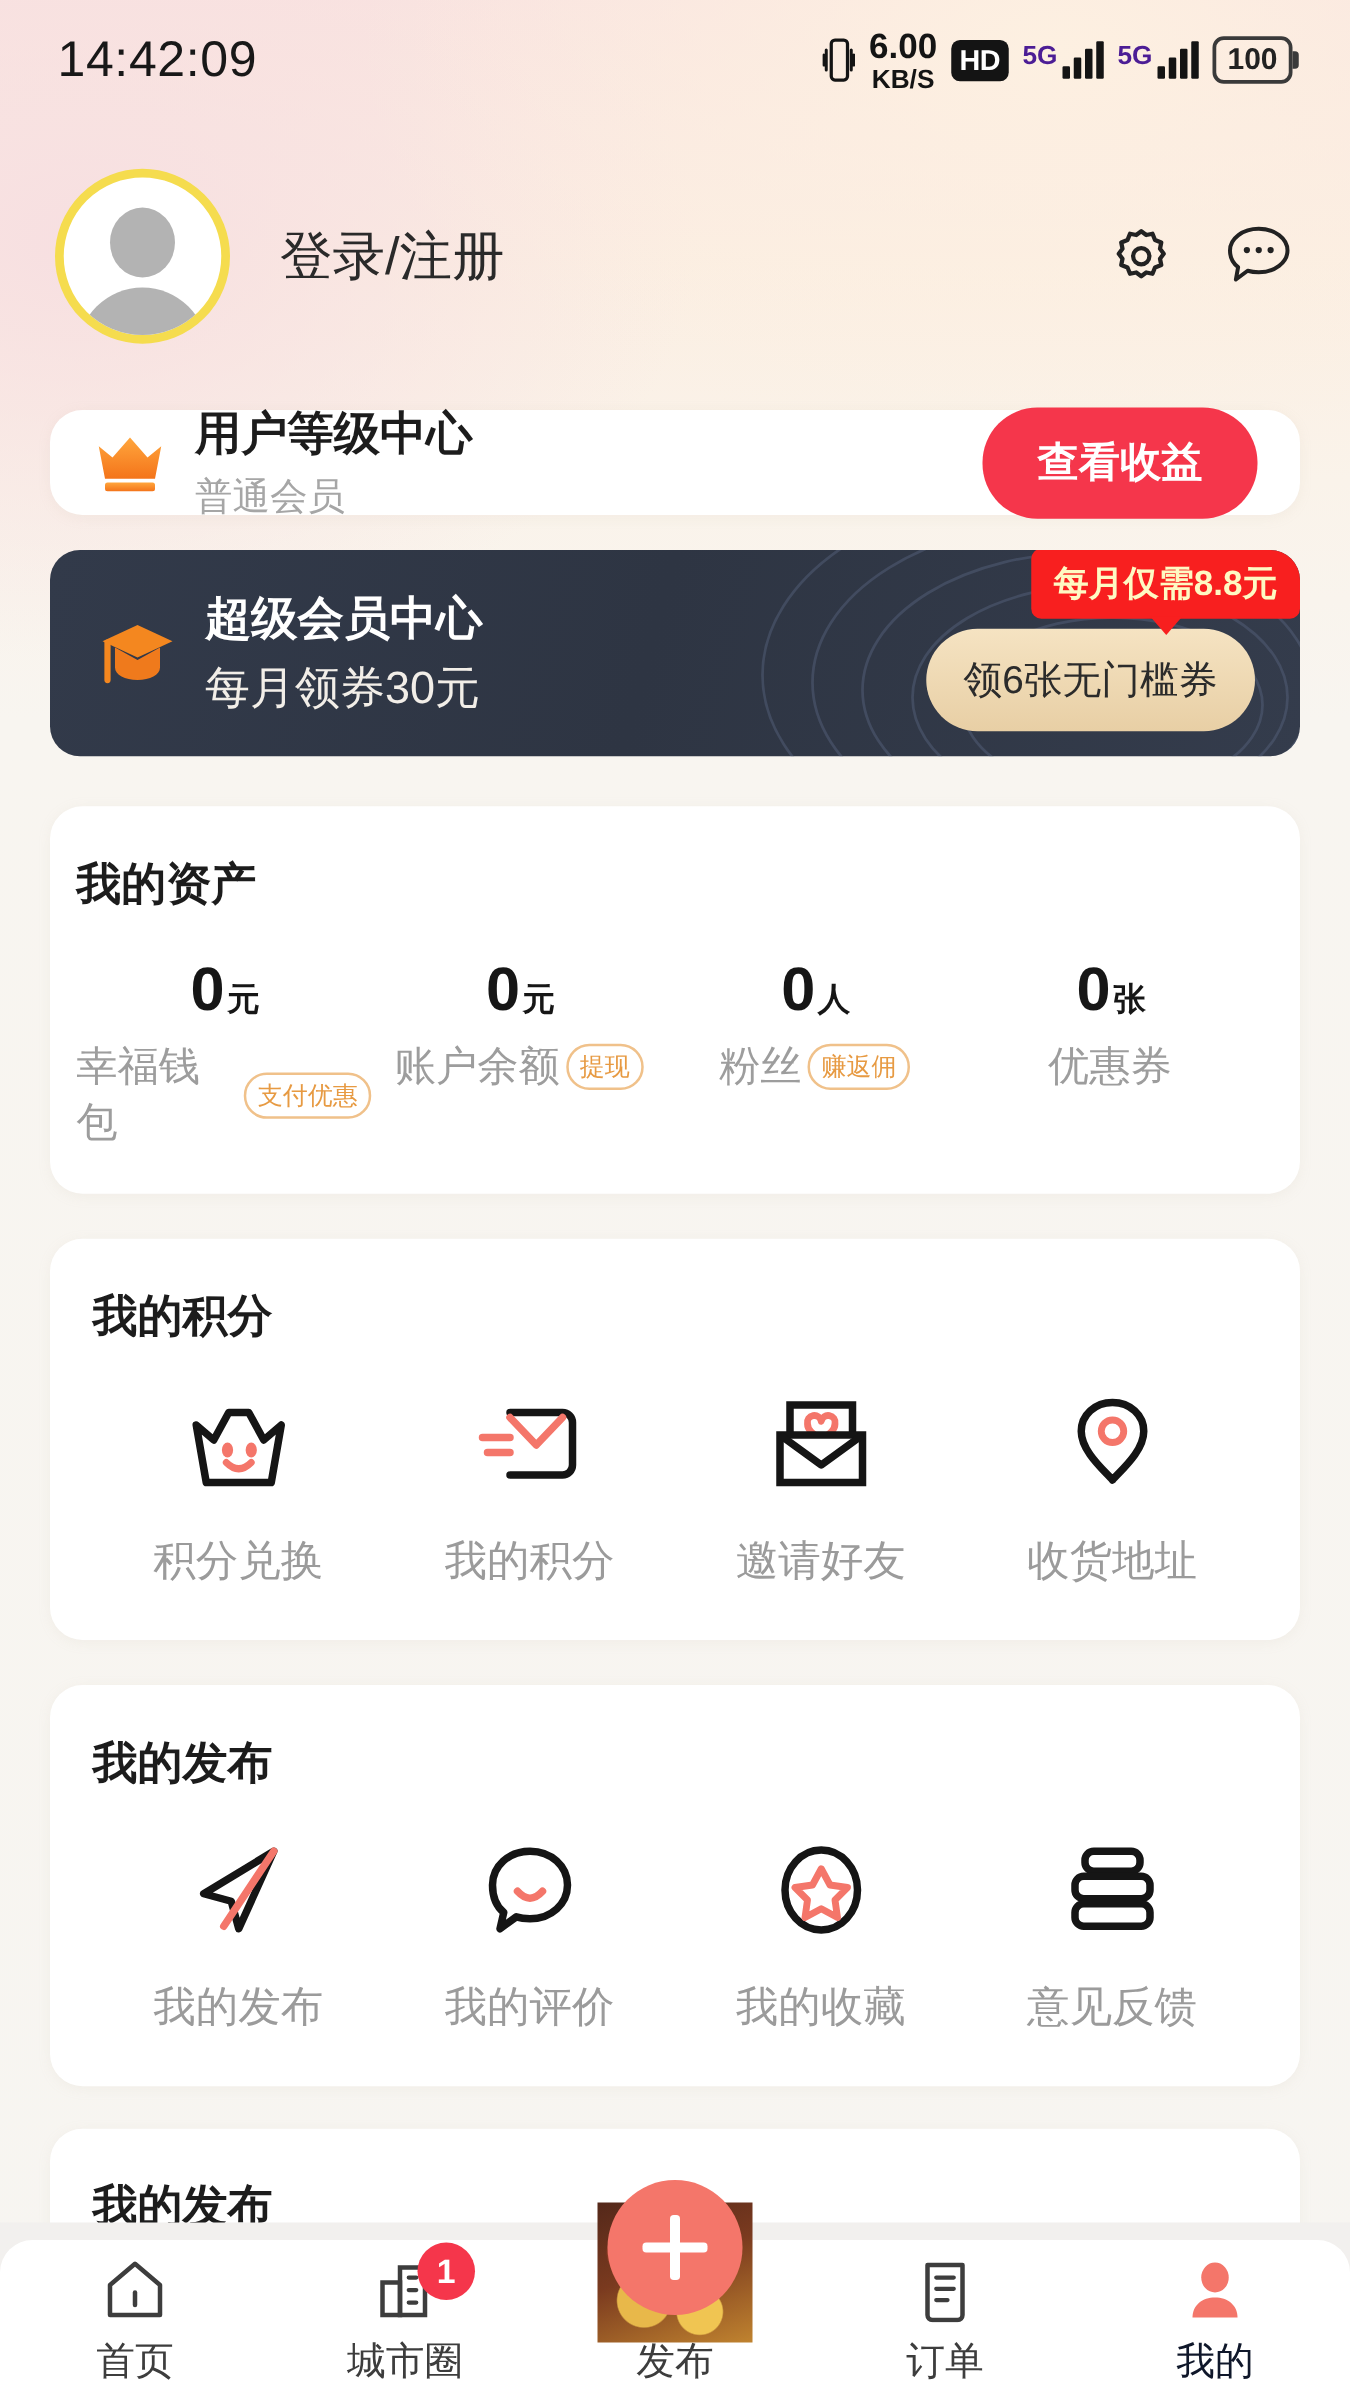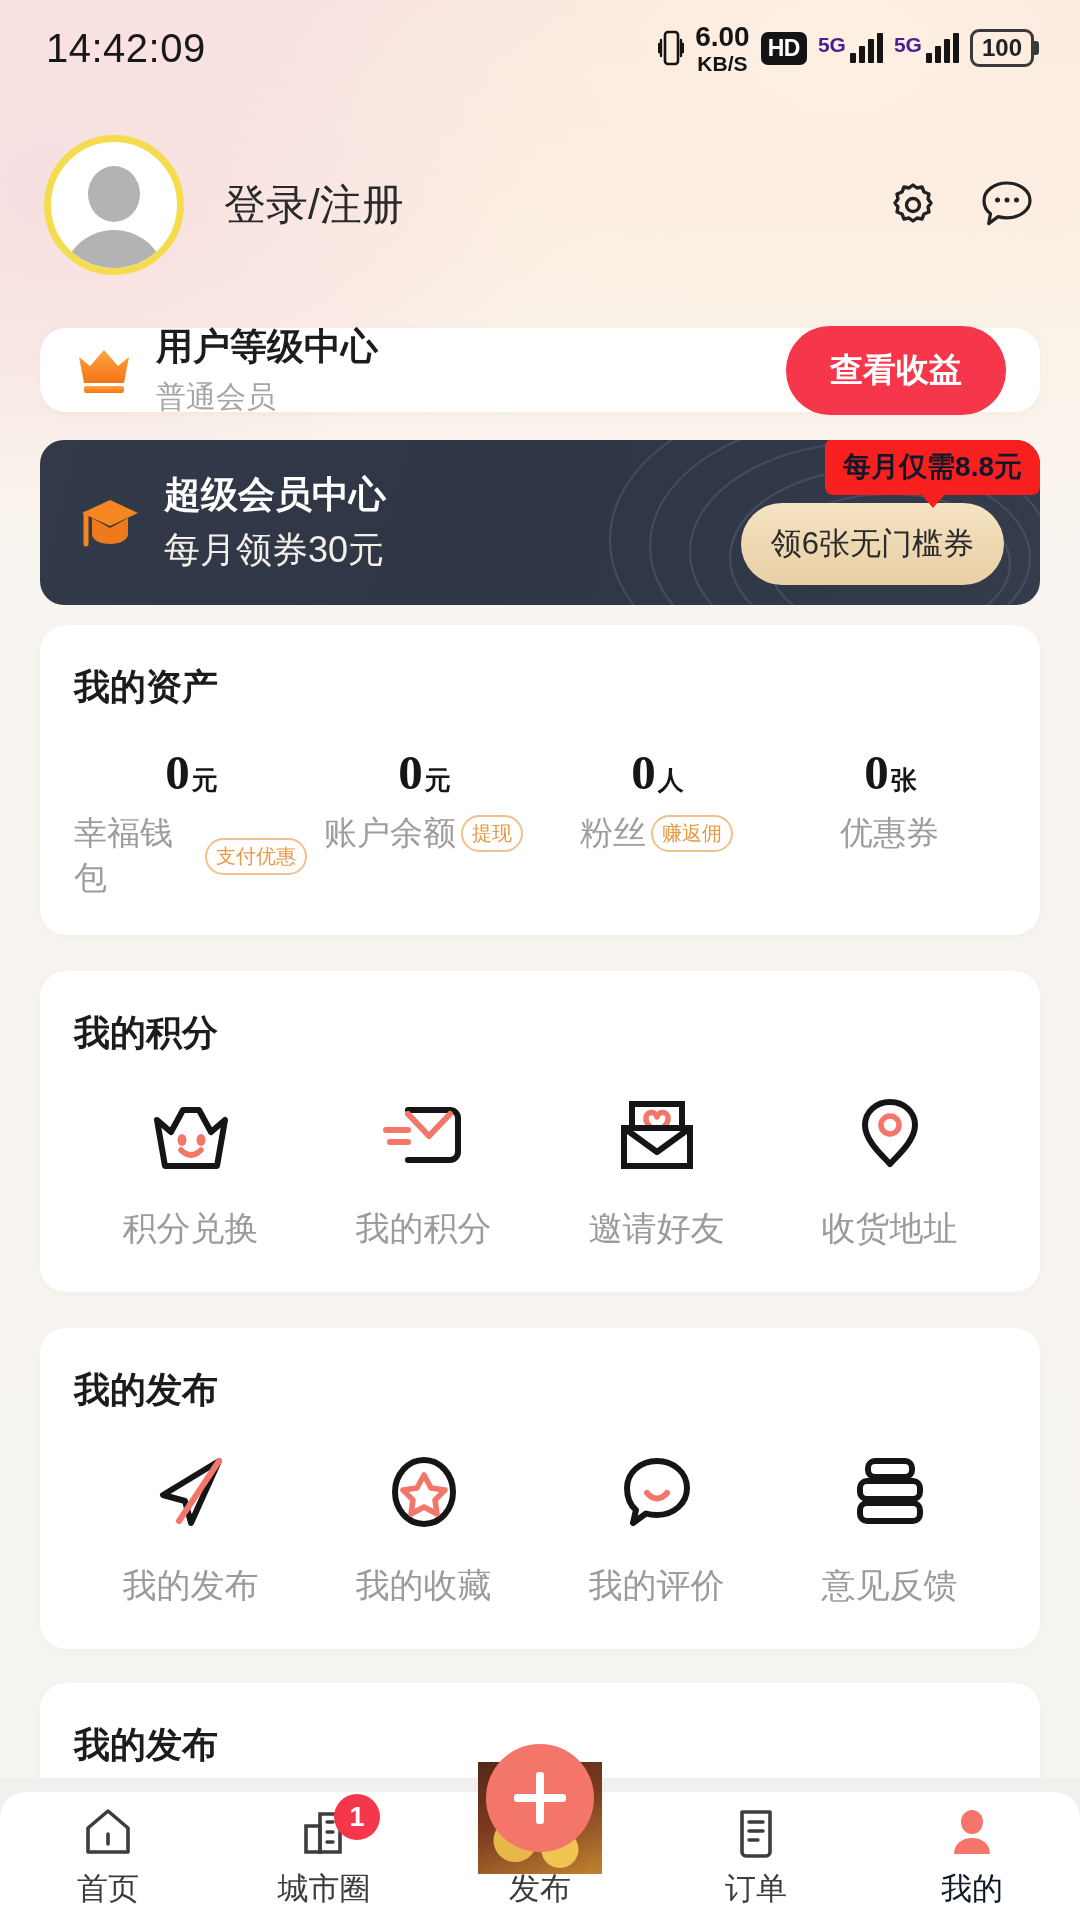--- a/index.html
+++ b/index.html
@@ -98,37 +98,37 @@
     padding: 0 36px;
   }
   .vip-swirl { position: absolute; right: -70px; top: -90px; opacity: .5; }
   .cap-ic { flex: none; margin-right: 20px; position: relative; z-index: 2; }
   .vip-texts { display: flex; flex-direction: column; gap: 6px; position: relative; z-index: 2; }
   .vip-title { font-size: 37px; font-weight: bold; color: #ffffff; }
   .vip-sub { font-size: 36px; color: #f2eee8; }
   .vip-right { margin-left: auto; position: relative; z-index: 3; padding-top: 16px; }
   .vip-tag {
     position: absolute; top: -22px; right: -36px;
-    background: #f81f1f; color: #0f172a; font-size: 28px; font-weight: bold;
+    background: #f81f1f; color: #fef9c3; font-size: 28px; font-weight: bold;
     padding: 9px 18px; border-radius: 8px; white-space: nowrap;
   }
   .vip-tag::after {
     content: ""; position: absolute; left: 50%; bottom: -13px; margin-left: -13px;
     border-left: 13px solid transparent; border-right: 13px solid transparent;
     border-top: 15px solid #f81f1f;
   }
   .vip-btn {
     background: linear-gradient(180deg, #f5e3c2 0%, #e8cfa5 100%);
     color: #2b2b2b; font-size: 31px; font-family: inherit; border: none;
     padding: 20px 30px; border-radius: 42px; cursor: pointer; white-space: nowrap;
     margin-top: 26px;
   }
 
   
-  .assets-card { margin-top: 20px; padding: 38px 34px 34px 34px; font-family: Liberation Serif, serif; }
+  .assets-card { margin-top: 40px; padding: 38px 34px 34px 21px; }
   .sec-title { font-size: 36px; font-weight: bold; color: #1c1c1c; }
   .assets-row { display: flex; margin-top: 36px; }
   .asset { flex: 1; display: flex; flex-direction: column; align-items: center; cursor: pointer; }
   .asset-val { font-size: 49px; font-weight: bold; color: #161616; line-height: 1; }
   .asset-val span { font-size: 26px; font-weight: bold; margin-left: 2px; }
   .asset-label-row { display: flex; align-items: center; gap: 5px; margin-top: 14px; }
   .asset-label { font-size: 33px; color: #9d9d9d; }
   .asset-pill {
     font-size: 20px; color: #e79a42; border: 2px solid #f0c18a;
     border-radius: 20px; padding: 3px 9px; white-space: nowrap;
@@ -397,34 +397,34 @@
         <svg class="svg-ic" width="96" height="86" viewBox="0 0 96 86">
           <path d="M76 12L20 46l22 6 6 22z" fill="none" stroke="#151515" stroke-width="6" stroke-linejoin="round"></path>
           <path d="M76 12L36 72" fill="none" stroke="#f4766a" stroke-width="6" stroke-linecap="round"></path>
         </svg>
       </span>
       <span class="gitem-label">我的发布</span>
     </div>
     <div class="gitem">
       <span>
         <svg class="svg-ic" width="96" height="86" viewBox="0 0 96 86">
+          <path d="M48 12c17 0 30 12 30 27S65 66 48 66c-4 0-8-.5-11-1.5L24 74l3-13C21 56 18 49 18 39c0-15 13-27 30-27z" fill="none" stroke="#151515" stroke-width="6" stroke-linejoin="round"></path>
+          <path d="M38 44q10 11 20 0" fill="none" stroke="#f4766a" stroke-width="6" stroke-linecap="round"></path>
+        </svg>
+      </span>
+      <span class="gitem-label">我的评价</span>
+    </div>
+    <div class="gitem">
+      <span>
+        <svg class="svg-ic" width="96" height="86" viewBox="0 0 96 86">
           <ellipse cx="48" cy="43" rx="29" ry="32" fill="none" stroke="#151515" stroke-width="6"></ellipse>
           <path d="M48 26l7 13 14 2-10 10 2 14-13-7-13 7 2-14-10-10 14-2z" fill="none" stroke="#f4766a" stroke-width="5.5" stroke-linejoin="round"></path>
         </svg>
       </span>
       <span class="gitem-label">我的收藏</span>
-    </div>
-    <div class="gitem">
-      <span>
-        <svg class="svg-ic" width="96" height="86" viewBox="0 0 96 86">
-          <path d="M48 12c17 0 30 12 30 27S65 66 48 66c-4 0-8-.5-11-1.5L24 74l3-13C21 56 18 49 18 39c0-15 13-27 30-27z" fill="none" stroke="#151515" stroke-width="6" stroke-linejoin="round"></path>
-          <path d="M38 44q10 11 20 0" fill="none" stroke="#f4766a" stroke-width="6" stroke-linecap="round"></path>
-        </svg>
-      </span>
-      <span class="gitem-label">我的评价</span>
     </div>
     <div class="gitem">
       <span>
         <svg class="svg-ic" width="96" height="86" viewBox="0 0 96 86">
           <rect x="26" y="12" width="44" height="16" rx="7" fill="none" stroke="#151515" stroke-width="6"></rect>
           <rect x="18" y="32" width="60" height="18" rx="7" fill="none" stroke="#151515" stroke-width="6"></rect>
           <rect x="18" y="54" width="60" height="18" rx="7" fill="none" stroke="#151515" stroke-width="6"></rect>
         </svg>
       </span>
       <span class="gitem-label">意见反馈</span>

